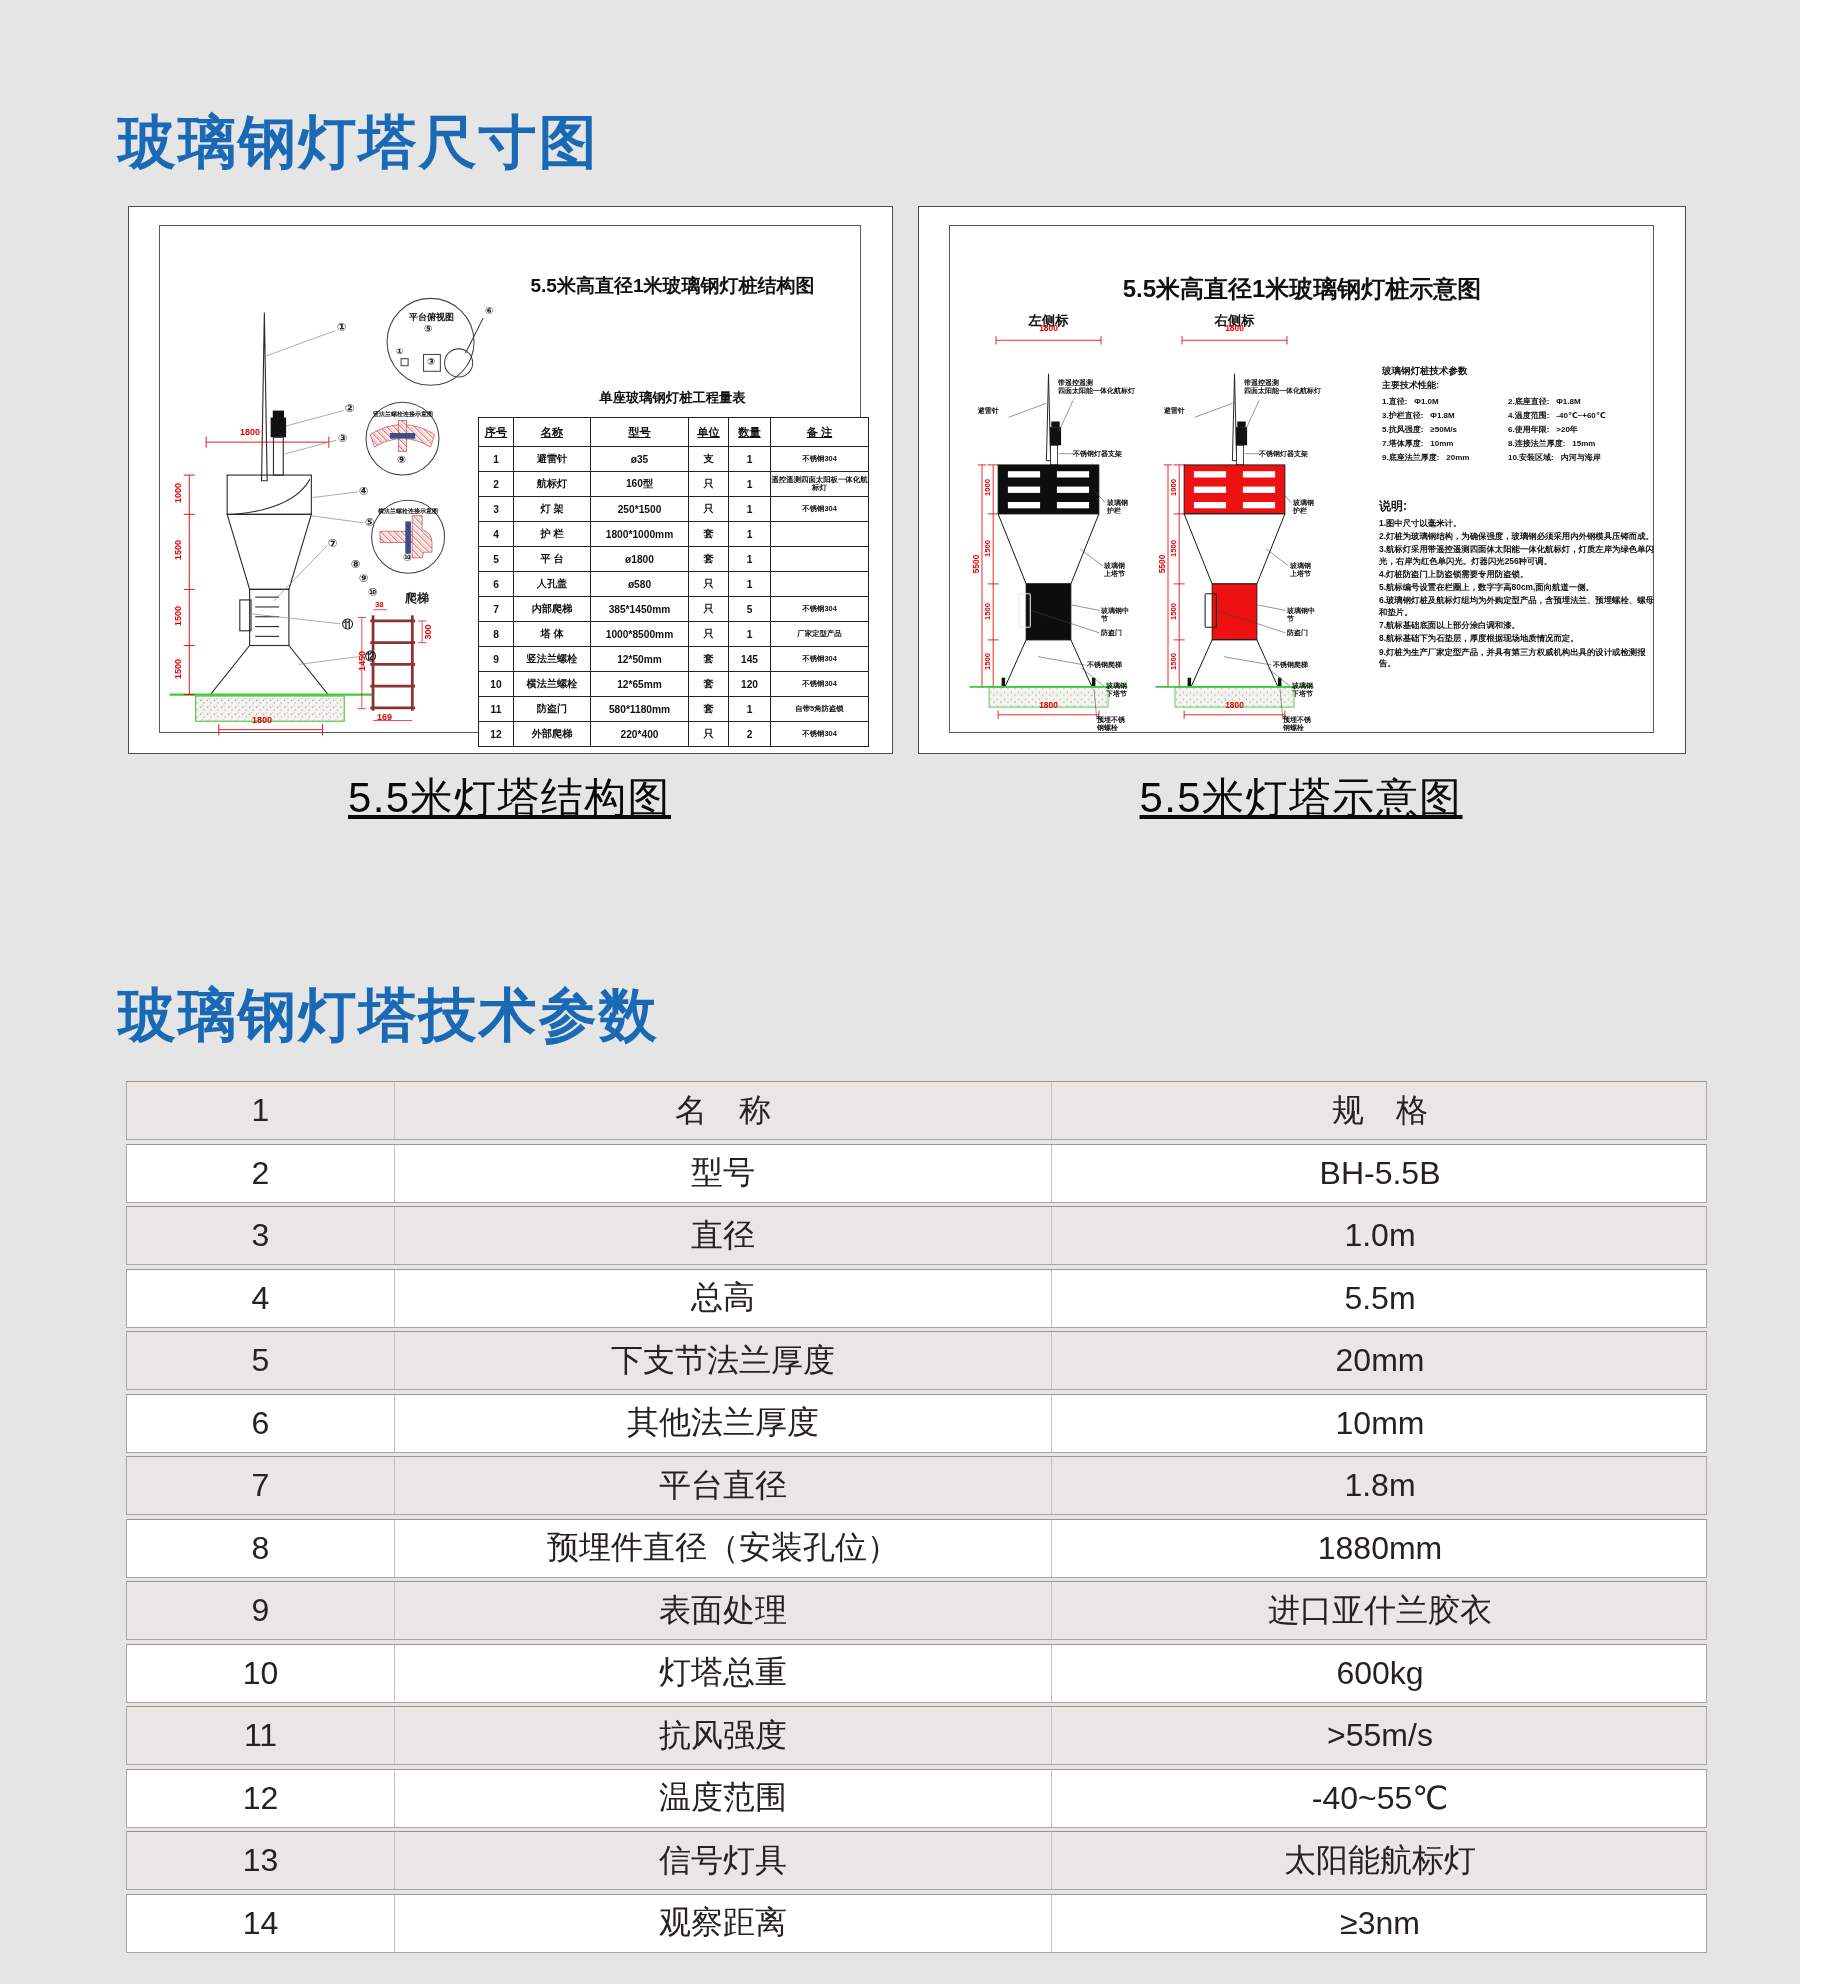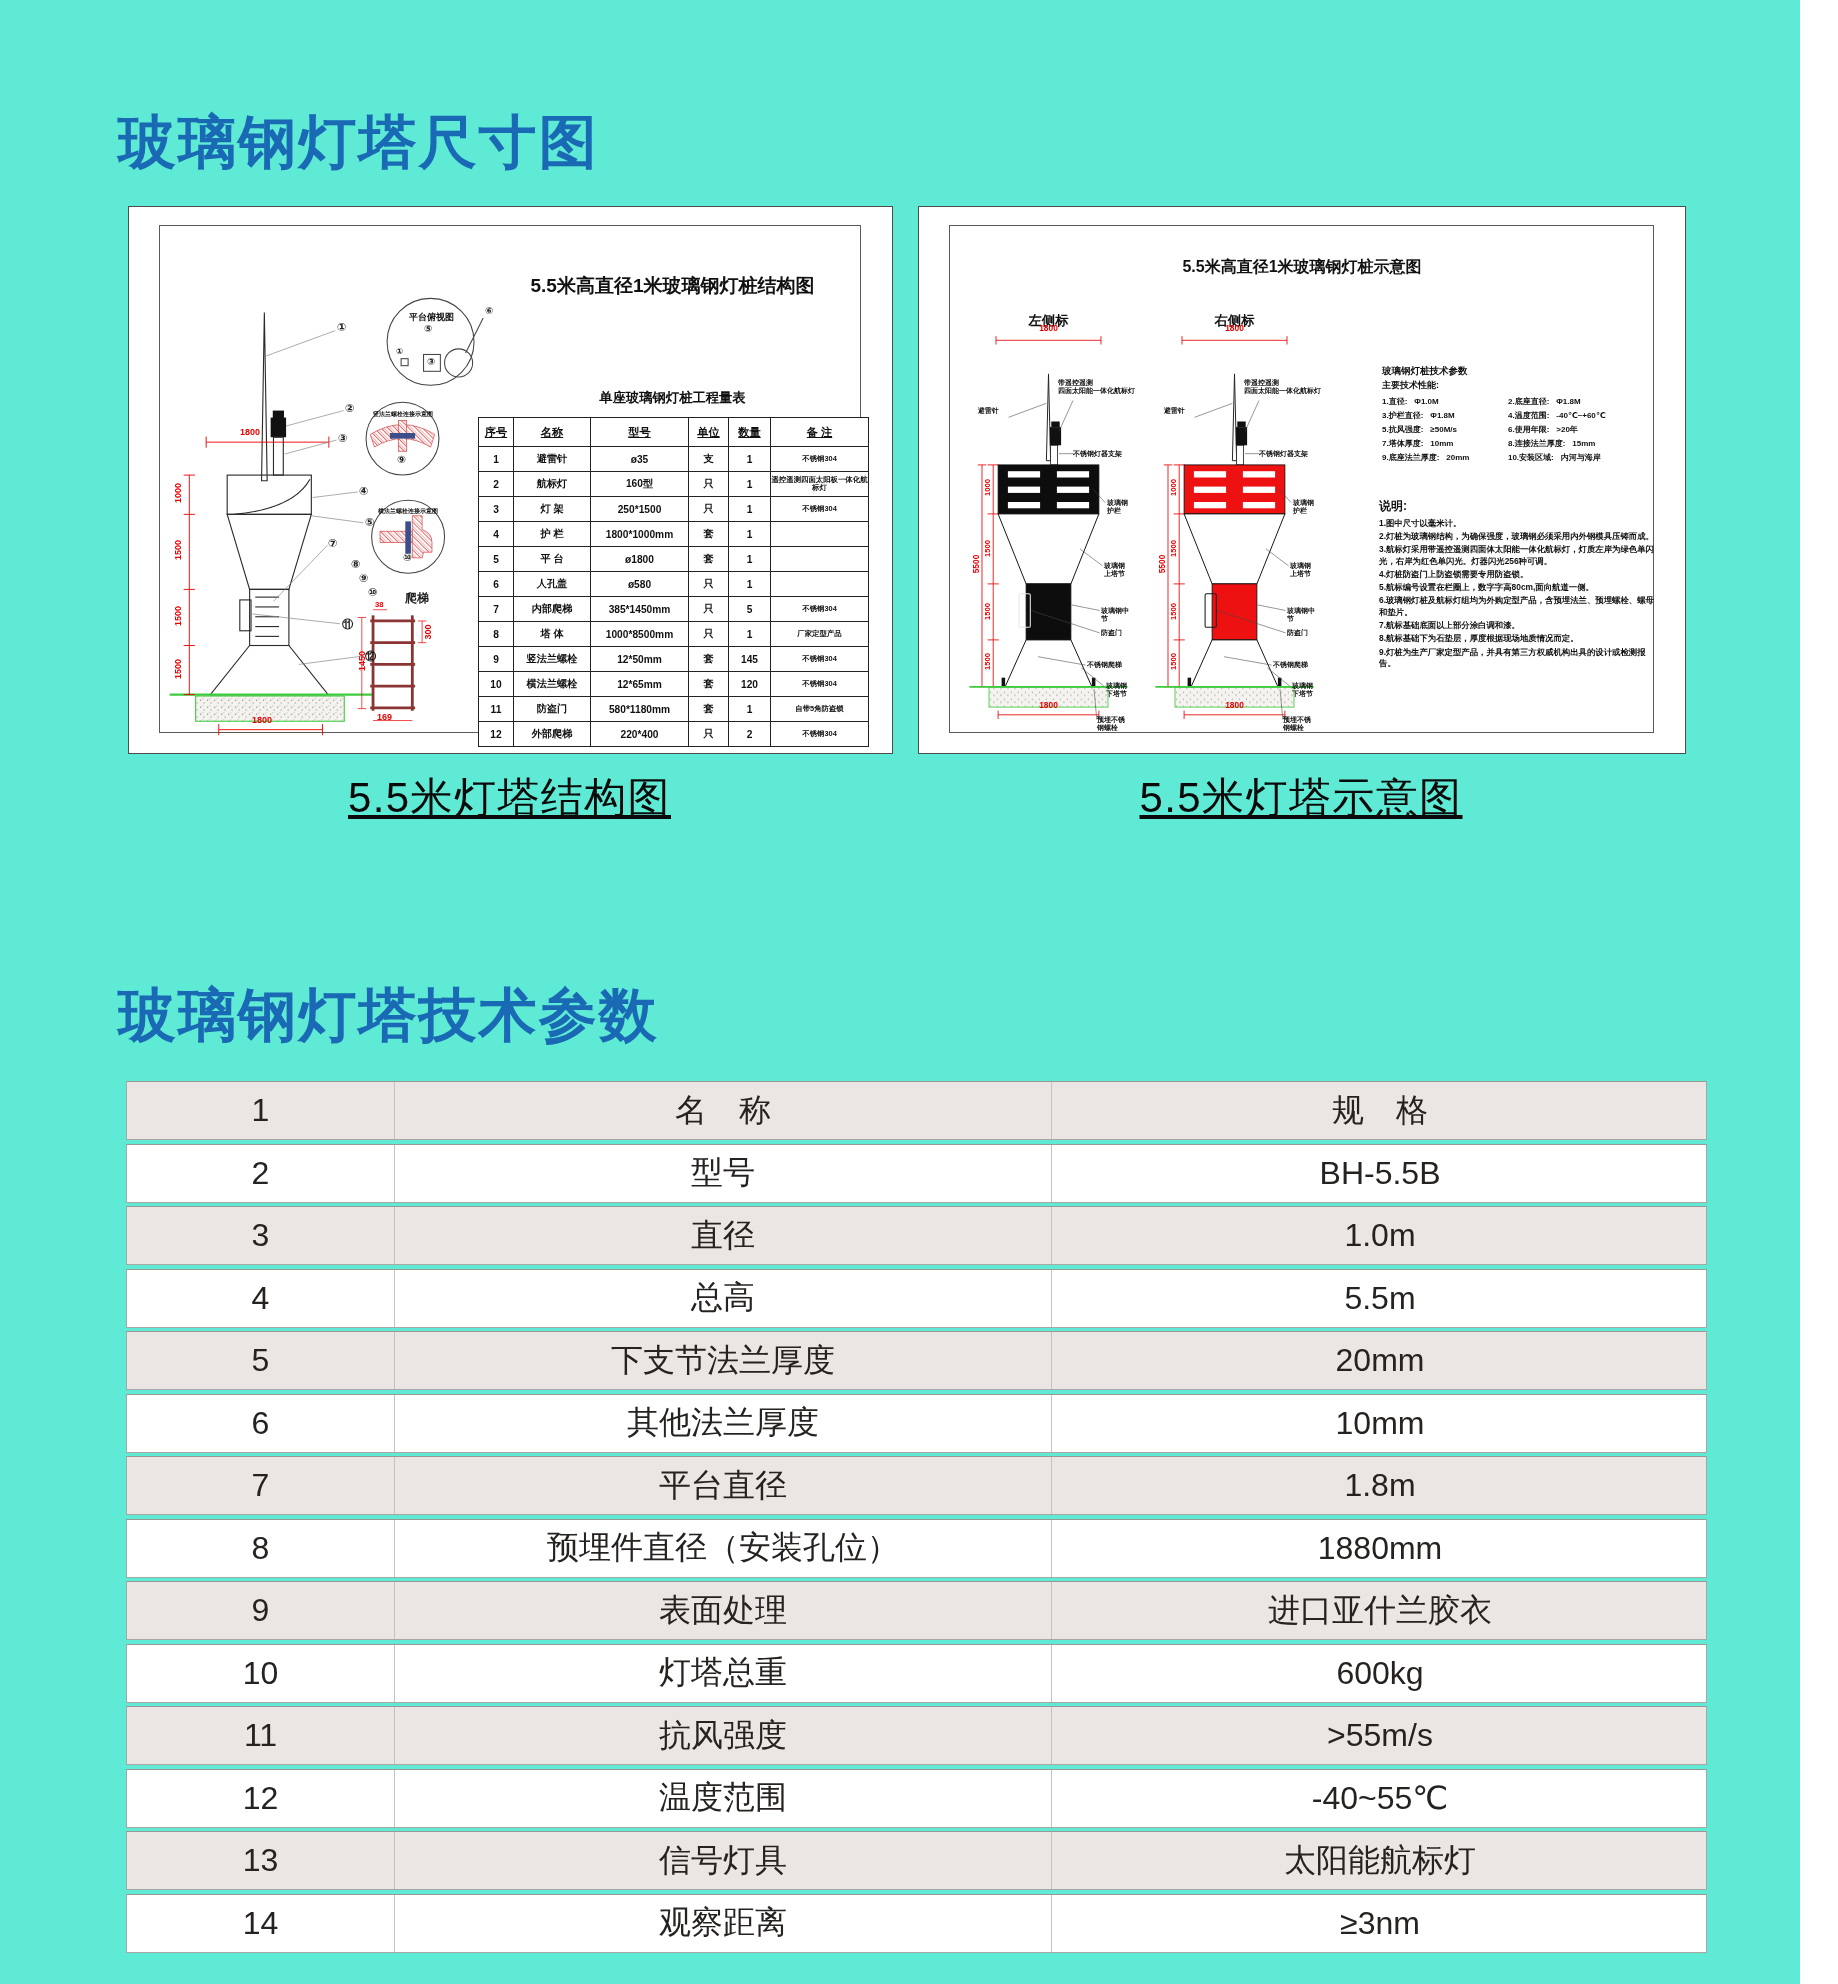--- a/index.html
+++ b/index.html
@@ -1,17 +1,17 @@
 <!DOCTYPE html>
 <html style="font-size:11.2px"><head>
 <meta charset="utf-8">
 <style>
   html,body{margin:0;padding:0;background:#fff;}
   body{font-family:"Liberation Sans","DejaVu Sans",sans-serif;}
-  .page{position:relative;width:1800px;height:1985px;background:#5eead4;overflow:hidden;}
+  .page{position:relative;width:1800px;height:1985px;background:#e5e5e5;overflow:hidden;}
 
   
   .sec-title{position:absolute;left:118px;font-size:58px;font-weight:800;color:#1969b4;letter-spacing:2.1px;white-space:nowrap;}
   #sec1{top:104px;}
   #sec2{top:977px;}
 
   
   .panel{position:absolute;top:206px;height:546px;border:1.4px solid #4d4d4d;background:#fff;}
   .panel-a{left:128px;width:763px;}
   .panel-b{left:918px;width:766px;}
@@ -74,21 +74,21 @@
   .d2n{left:274px;top:344px;}
 
   
   .pa-ladder-title{position:absolute;left:240px;top:383px;font-size:12px;font-weight:bold;color:#222;margin-left:36px;}
   .l38{left:246px;top:393px;font-size:7.7px;}
   .l1450{left:212px;top:449px;}
   .l300{left:278px;top:420px;}
   .l385{left:248px;top:505px;}
 
   
-  .pb-title{position:absolute;left:0;top:50px;width:100%;text-align:center;font-size:16px;font-weight:bold;color:#111;}
+  .pb-title{position:absolute;left:0;top:66px;width:100%;text-align:center;font-size:24px;font-weight:bold;color:#111;}
   .tower{position:absolute;top:105px;width:161px;height:435px;}
   .tower-l{left:49px;}
   .tower-r{left:235px;}
   .tower-name{position:absolute;left:0;top:0;width:100%;text-align:center;font-size:13.3px;font-weight:bold;color:#111;}
   .tower-svg{position:absolute;left:0;top:21px;}
   .tower-black .fillc{fill:#0d0d0d;}
   .tower-red .fillc{fill:#ee1111;}
   .tower-black .door{stroke:#e8e8e8;}
   .tower-red .door{stroke:#1a1a1a;}
   .t-dim{position:absolute;color:#e80000;font-size:8.4px;font-weight:bold;}

